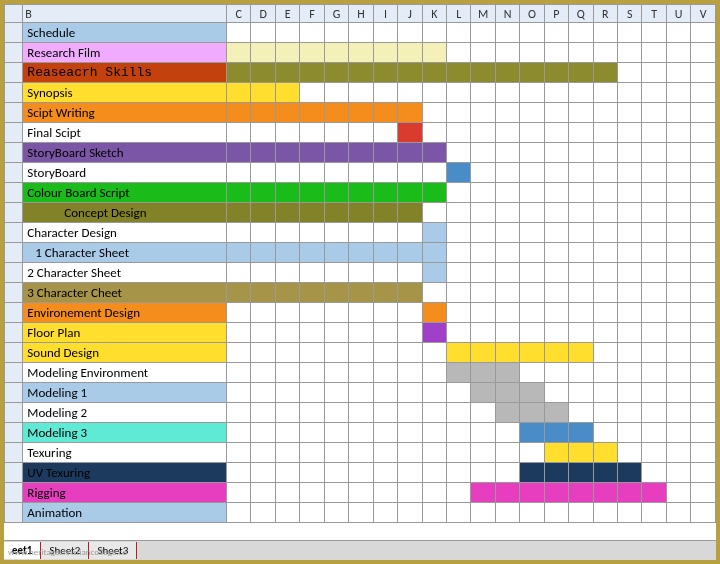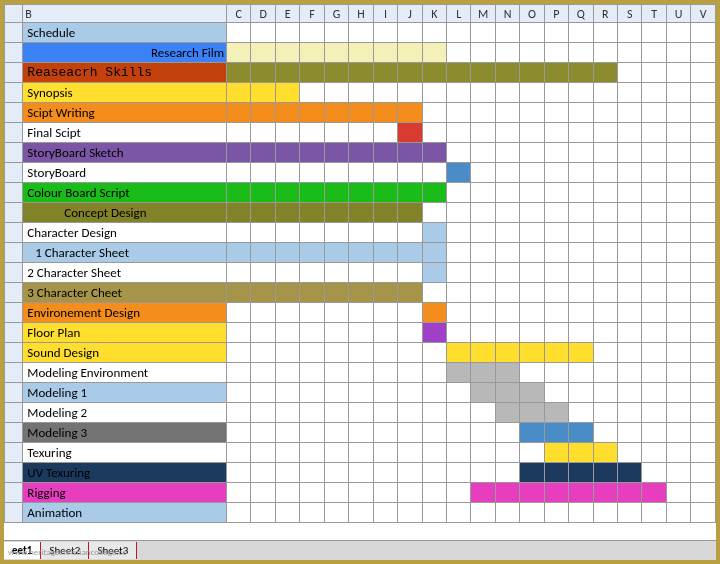--- a/index.html
+++ b/index.html
@@ -70,21 +70,21 @@
             <td class="datacol"></td>
             <td class="datacol"></td>
             <td class="datacol"></td>
             <td class="datacol"></td>
             <td class="datacol"></td>
             <td class="datacol"></td>
             <td class="datacol"></td>
           </tr>
           <tr>
             <td class="rownum"></td>
-            <td class="labelcell labelcol" style="background: #3b82f6; text-align: right;">Research Film</td>
+            <td class="labelcell labelcol" style="background: #f0abfc;">Research Film</td>
             <td class="datacol" style="background: rgb(243, 240, 184);"></td>
             <td class="datacol" style="background: rgb(243, 240, 184);"></td>
             <td class="datacol" style="background: rgb(243, 240, 184);"></td>
             <td class="datacol" style="background: rgb(243, 240, 184);"></td>
             <td class="datacol" style="background: rgb(243, 240, 184);"></td>
             <td class="datacol" style="background: rgb(243, 240, 184);"></td>
             <td class="datacol" style="background: rgb(243, 240, 184);"></td>
             <td class="datacol" style="background: rgb(243, 240, 184);"></td>
             <td class="datacol" style="background: rgb(243, 240, 184);"></td>
             <td class="datacol"></td>
@@ -526,21 +526,21 @@
             <td class="datacol" style="background: rgb(184, 184, 184);"></td>
             <td class="datacol"></td>
             <td class="datacol"></td>
             <td class="datacol"></td>
             <td class="datacol"></td>
             <td class="datacol"></td>
             <td class="datacol"></td>
           </tr>
           <tr>
             <td class="rownum"></td>
-            <td class="labelcell labelcol" style="background: #737373;">Modeling 3</td>
+            <td class="labelcell labelcol" style="background: #5eead4;">Modeling 3</td>
             <td class="datacol"></td>
             <td class="datacol"></td>
             <td class="datacol"></td>
             <td class="datacol"></td>
             <td class="datacol"></td>
             <td class="datacol"></td>
             <td class="datacol"></td>
             <td class="datacol"></td>
             <td class="datacol"></td>
             <td class="datacol"></td>

